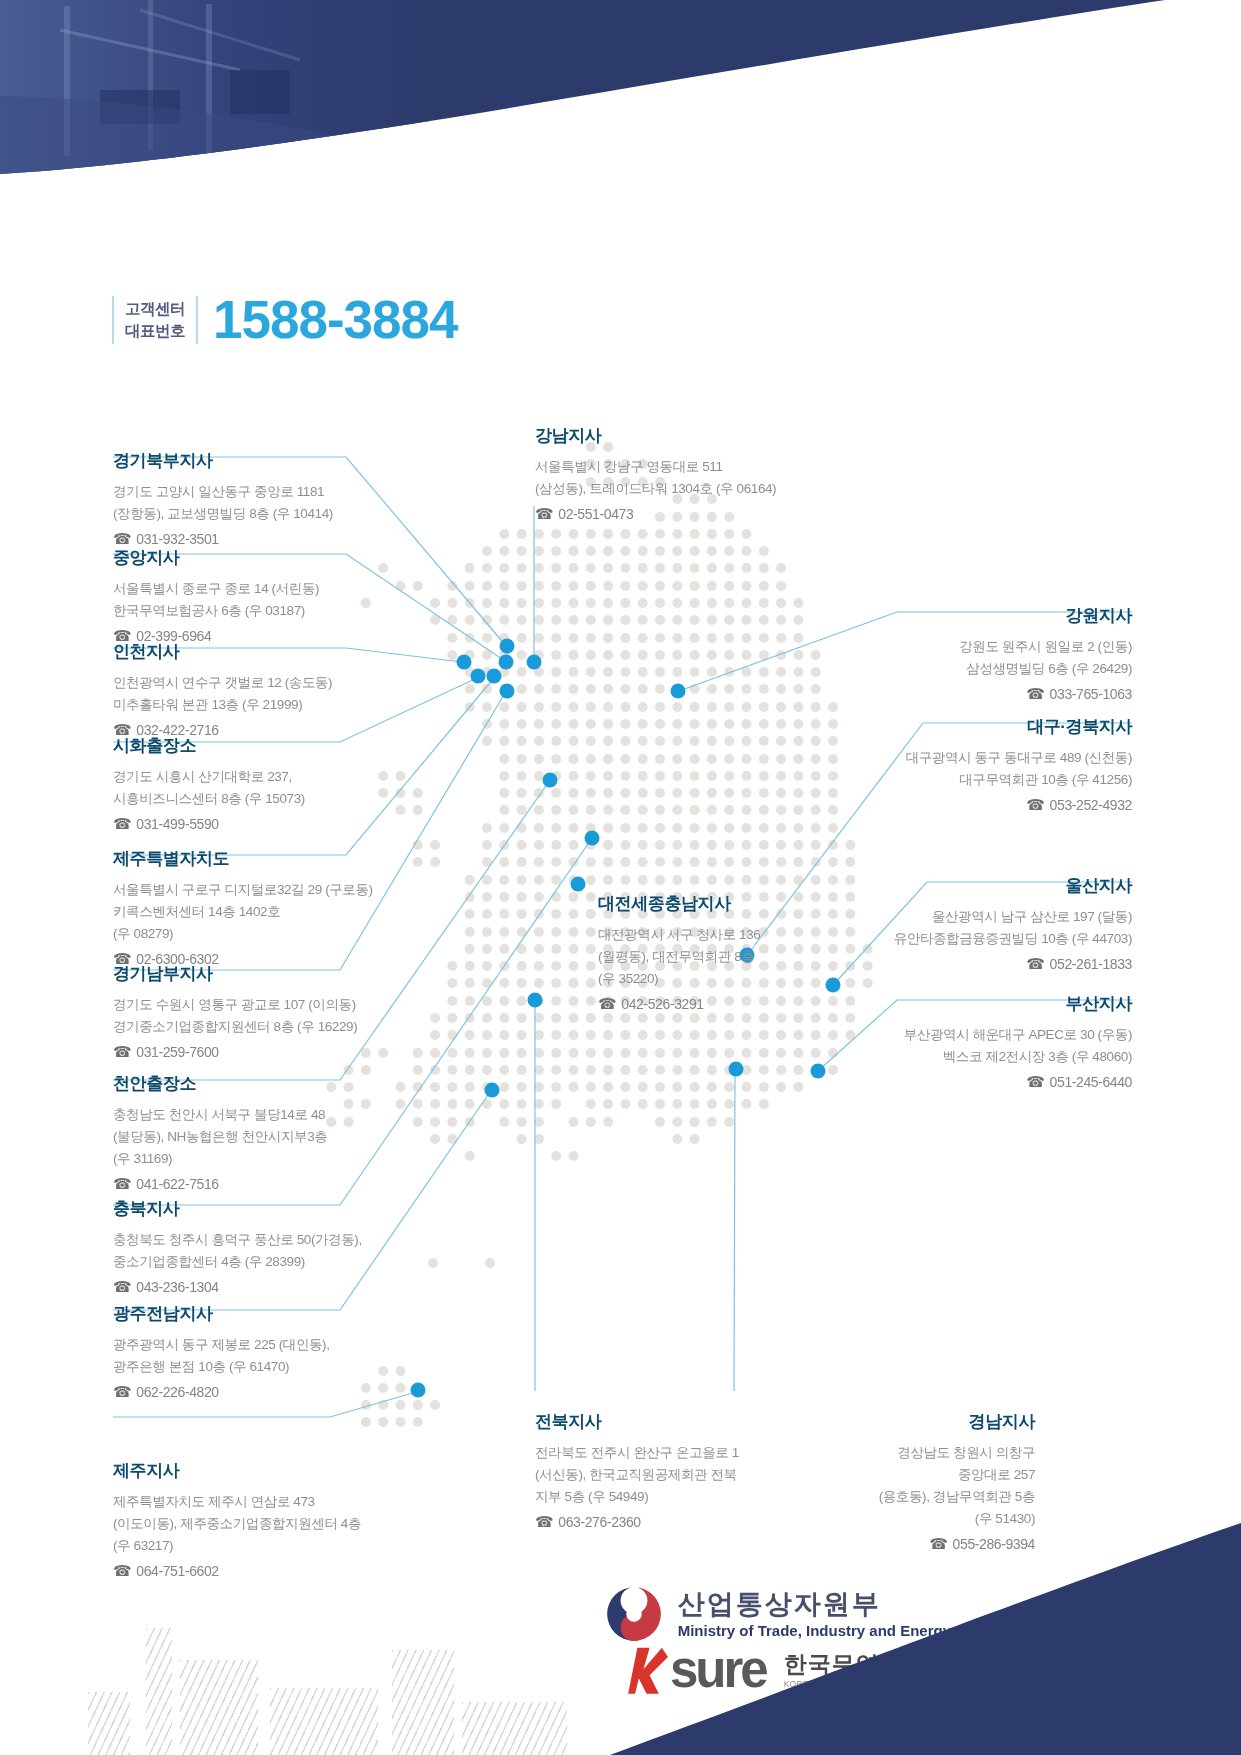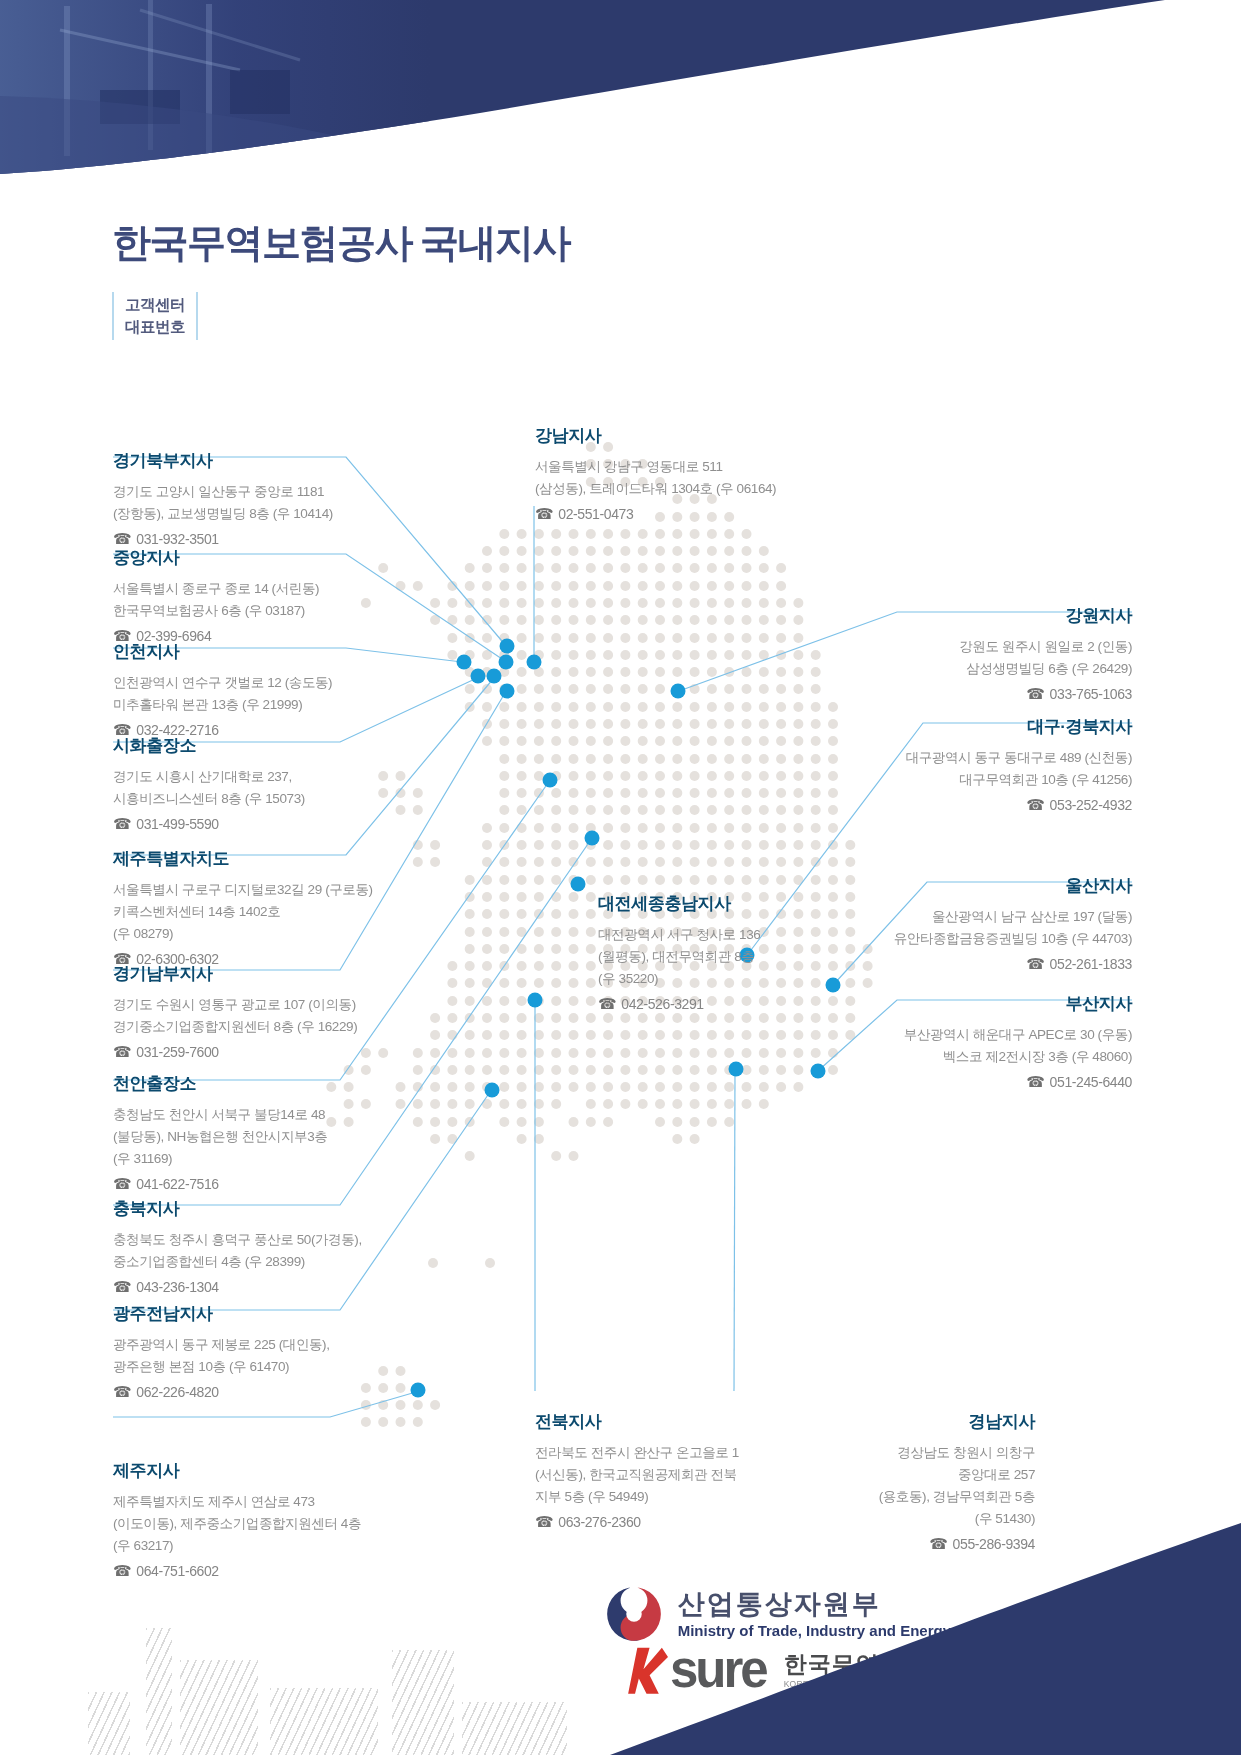--- a/index.html
+++ b/index.html
@@ -68,31 +68,29 @@
       <rect x="148" y="0" width="5" height="150" fill="#8aa0cc" opacity="0.25"></rect>
       <rect x="206" y="4" width="6" height="155" fill="#8aa0cc" opacity="0.30"></rect>
       <line x1="60" y1="30" x2="240" y2="70" stroke="#9db2d8" stroke-width="3" opacity="0.30"></line>
       <line x1="140" y1="10" x2="300" y2="60" stroke="#9db2d8" stroke-width="3" opacity="0.22"></line>
       <rect x="100" y="90" width="80" height="34" fill="#1c2a5a" opacity="0.45"></rect>
       <rect x="230" y="70" width="60" height="44" fill="#1c2a5a" opacity="0.38"></rect>
       <path d="M0,96 C150,100 310,124 430,160 C300,174 120,178 0,178 Z" fill="#3a4a82" opacity="0.5"></path>
     </g>
   </svg>
 
-  <div class="page-title">
-    <span>한국무역보험공사</span><span class="sub">국내지사</span>
-  </div>
 
   <div class="cc">
     <span class="bar"></span>
     <div class="cc-lab">
       <div>고객센터</div>
       <div>대표번호</div>
     </div>
     <span class="bar"></span>
+    <div class="cc-num">1588-3884</div>
   </div>
 
   <svg id="map-layer" class="map-layer" width="1241" height="1755" viewBox="0 0 1241 1755">
       <circle cx="590.8" cy="447" r="5" fill="#e5e1dd"></circle>
       <circle cx="608.1" cy="447" r="5" fill="#e5e1dd"></circle>
       <circle cx="590.8" cy="464" r="5" fill="#e5e1dd"></circle>
       <circle cx="608.1" cy="464" r="5" fill="#e5e1dd"></circle>
       <circle cx="625.4000000000001" cy="464" r="5" fill="#e5e1dd"></circle>
       <circle cx="642.7" cy="464" r="5" fill="#e5e1dd"></circle>
       <circle cx="590.8" cy="482" r="5" fill="#e5e1dd"></circle>

